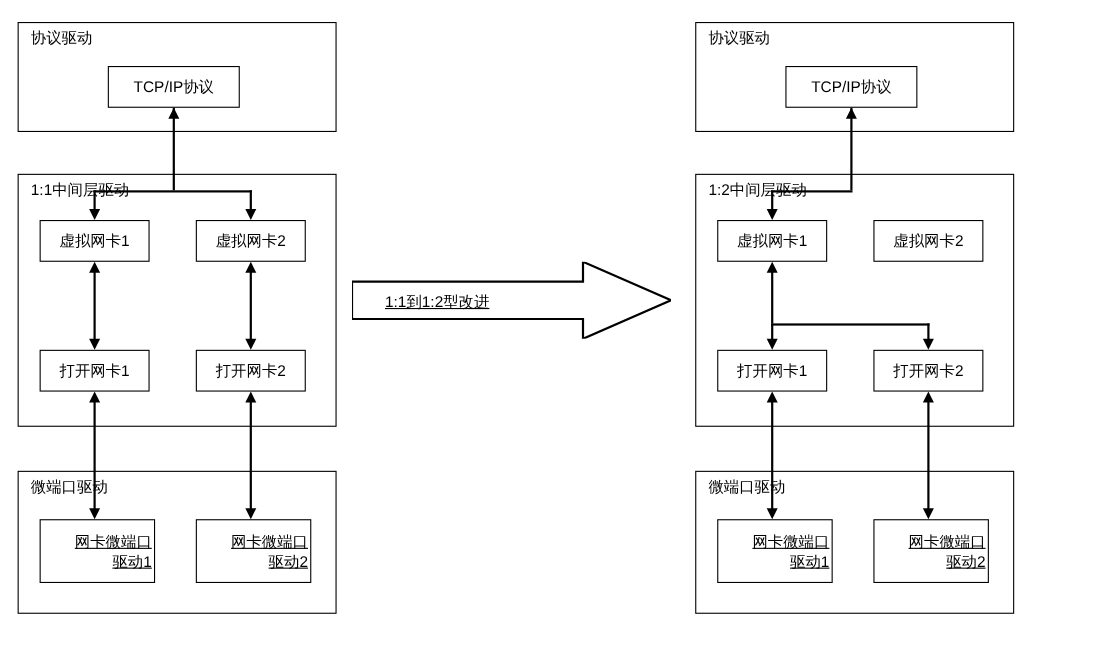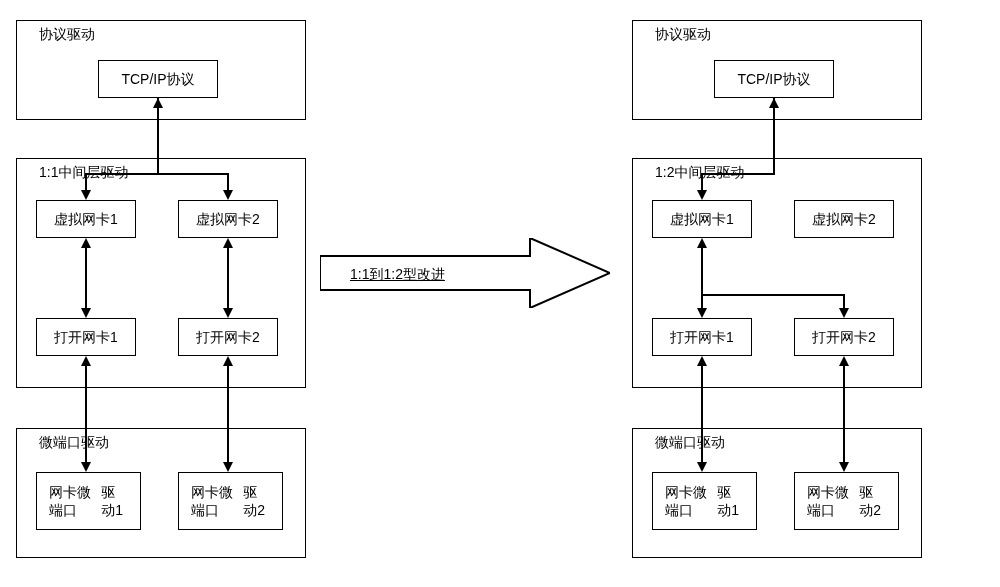--- a/index.html
+++ b/index.html
@@ -12,42 +12,43 @@
       position: relative;
     }
     .diagram {
       position: relative;
       width: 100%;
       height: 100%;
     }
     .outer-box {
       position: absolute;
       border: 1.5px solid black;
-      padding: 5px 22px;
+      padding: 5px 11px;
     }
     .outer-label {
       font-size: 14px;
       margin-bottom: 5px;
     }
     .inner-box {
       position: absolute;
       border: 1.5px solid black;
-      padding: 6px 12px;
+      padding: 6px 2px;
       text-align: left;
       background: white;
       font-size: 14px;
       line-height: 1.3;
       display: flex;
       align-items: center;
       justify-content: center;
     }
     .inner-box.multiline {
-      flex-direction: row;
-      align-items: center;
+      flex-direction: column;
+      align-items: flex-end;
       justify-content: center;
+      text-decoration: underline;
     }
     .arrow-line {
       position: absolute;
       background: black;
     }
     .arrowhead {
       position: absolute;
       width: 0;
       height: 0;
     }

